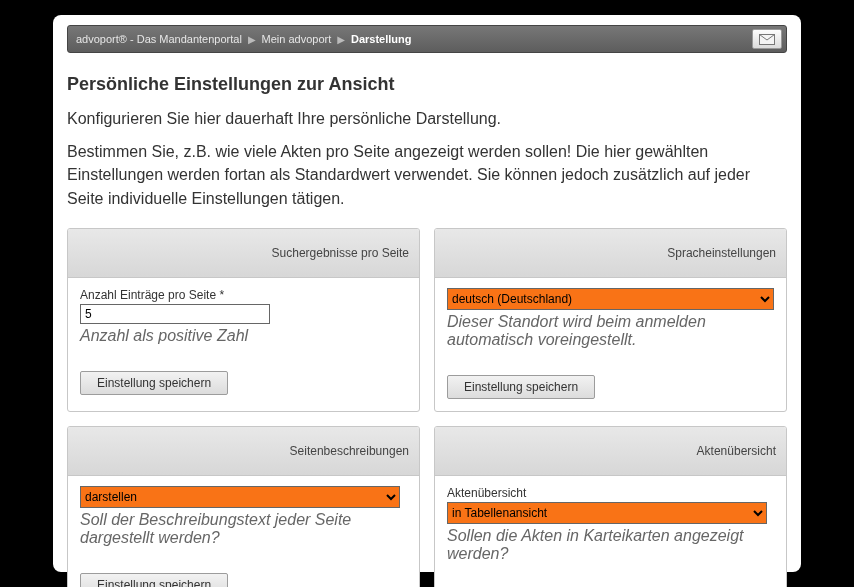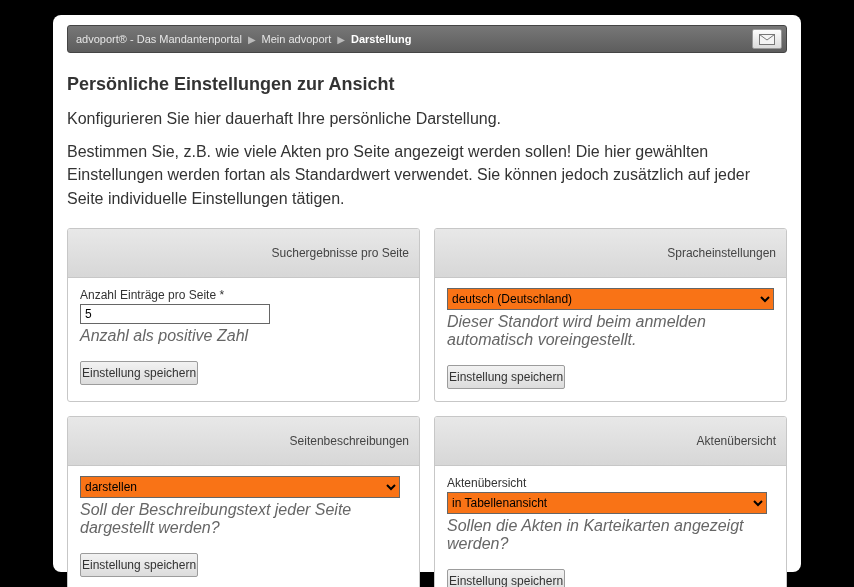--- a/index.html
+++ b/index.html
@@ -108,26 +108,26 @@
     background: #f97316;
   }
   select.sel.narrow { width: 320px; max-width: 100%; }
   .hint {
     font-style: italic;
     color: #666;
     font-size: 16px;
     margin-top: 3px;
   }
   .btn {
-    margin-top: 16px;
+    margin-top: 26px;
     display: inline-block;
     background: linear-gradient(#f2f2f2, #dcdcdc);
     border: 1px solid #9c9c9c;
     border-radius: 2px;
-    padding: 4px 1px;
+    padding: 4px 16px;
     font-size: 12px;
     color: #333;
     cursor: pointer;
   }
 </style>
 </head>
 <body>
 
 <div class="frame">
 

